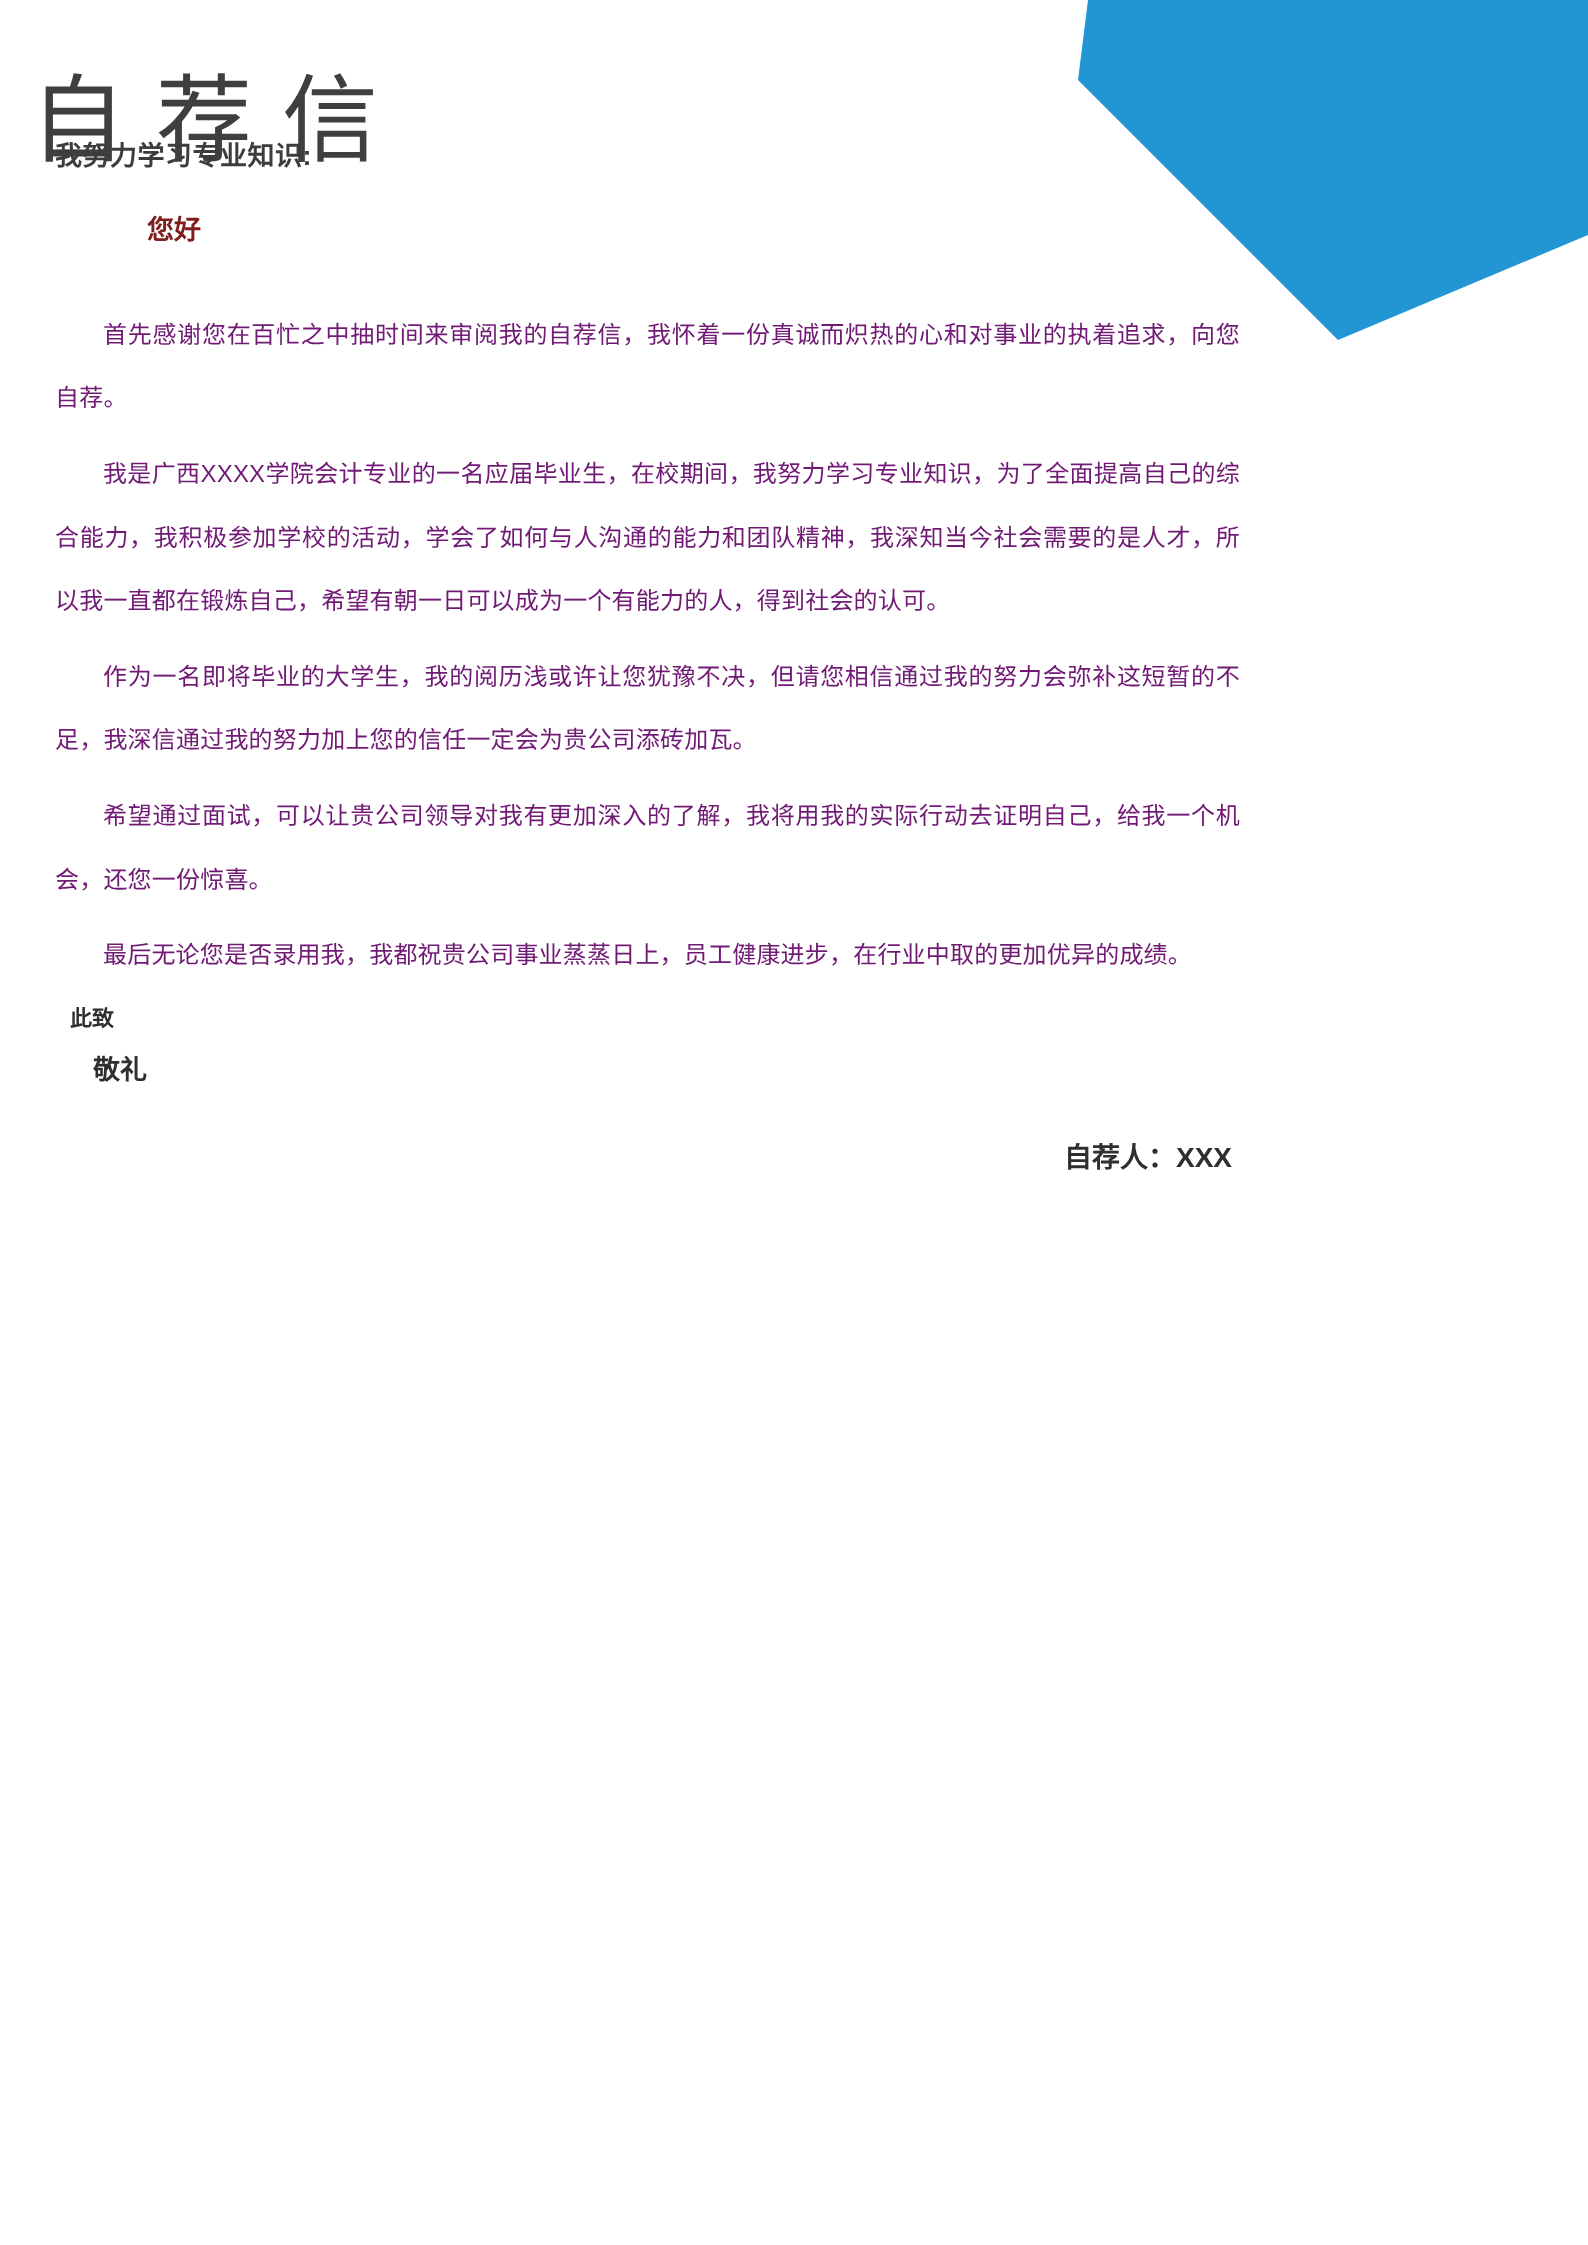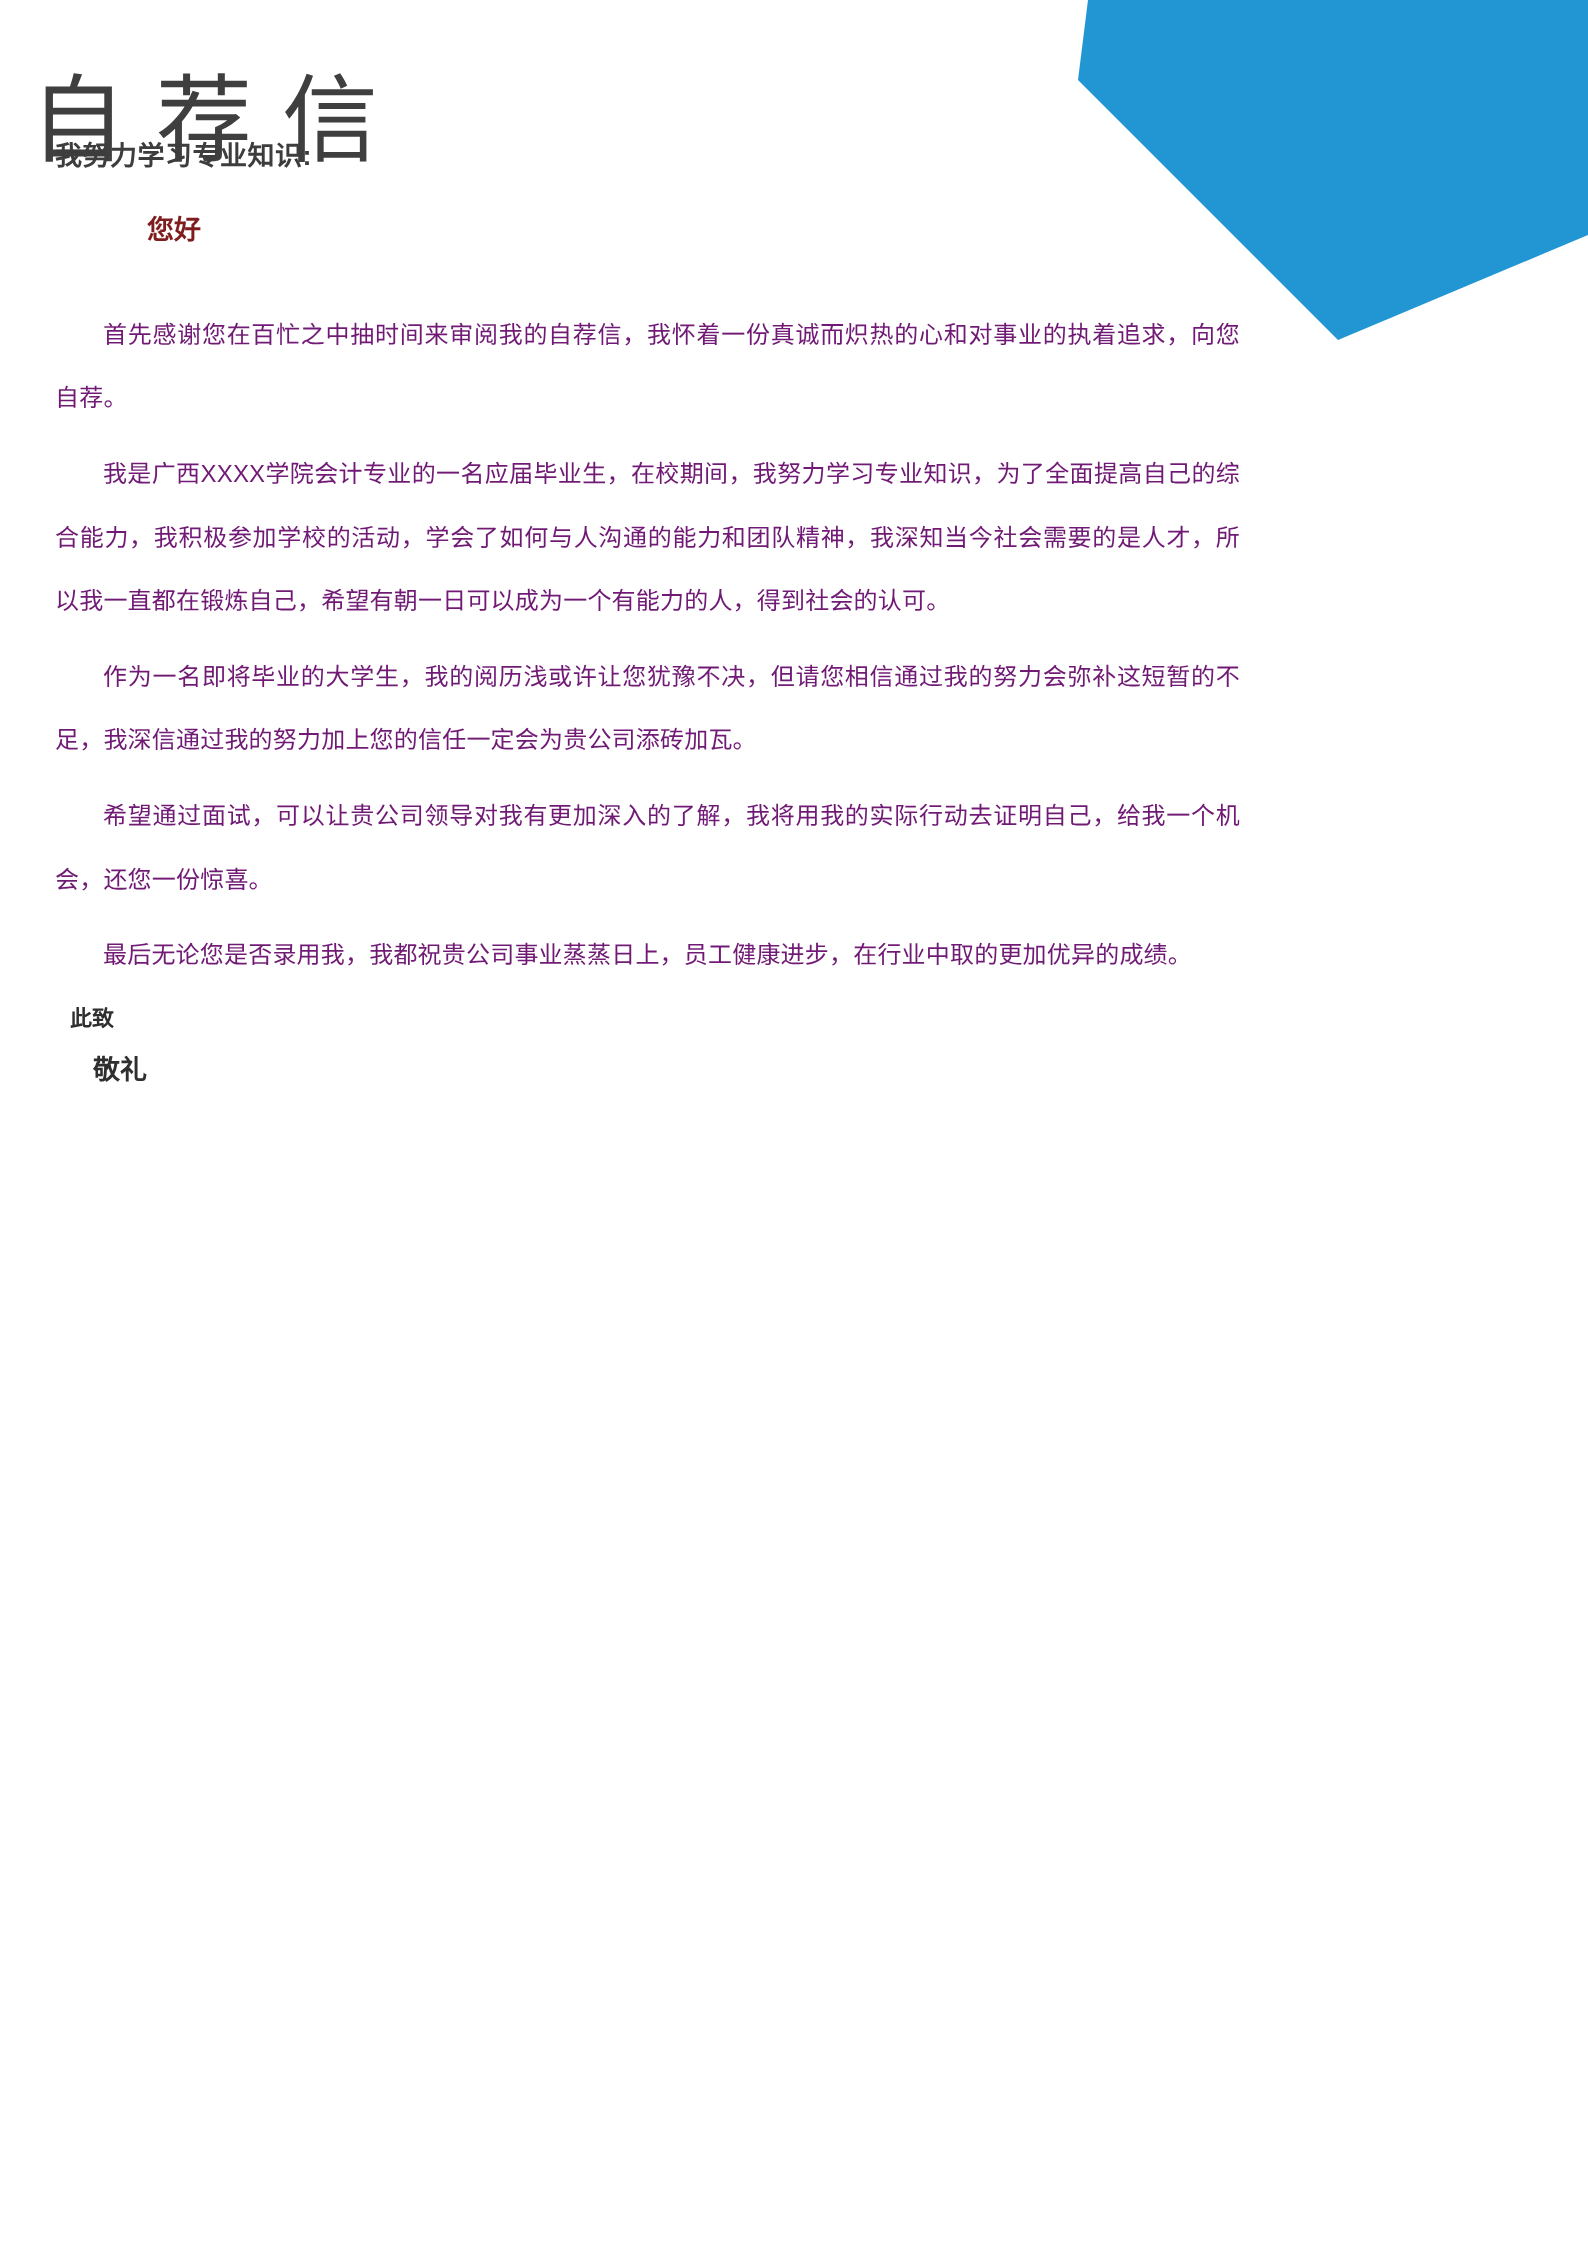--- a/index.html
+++ b/index.html
@@ -154,17 +154,18 @@
 
     <p class="para">作为一名即将毕业的大学生，我的阅历浅或许让您犹豫不决，但请您相信通过我的努力会弥补这短暂的不足，我深信通过我的努力加上您的信任一定会为贵公司添砖加瓦。</p>
 
     <p class="para">希望通过面试，可以让贵公司领导对我有更加深入的了解，我将用我的实际行动去证明自己，给我一个机会，还您一份惊喜。</p>
 
     <p class="para">最后无论您是否录用我，我都祝贵公司事业蒸蒸日上，员工健康进步，在行业中取的更加优异的成绩。</p>
 
     <div class="closing-block">
       <p class="closing-line-1">此致</p>
       <p class="closing-line-2">敬礼</p>
+      <p class="signature">自荐人：XXX</p>
     </div>
 
   </div>
 
 </div>
 
 </body></html>

